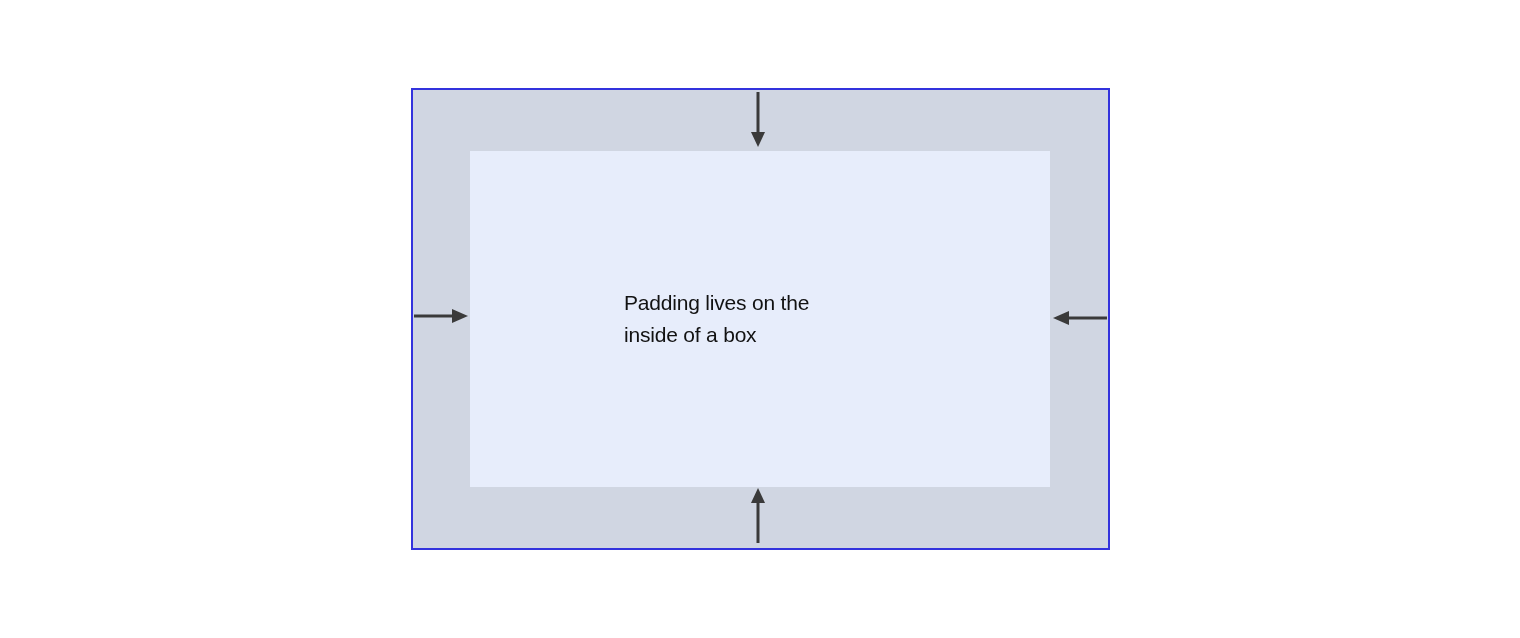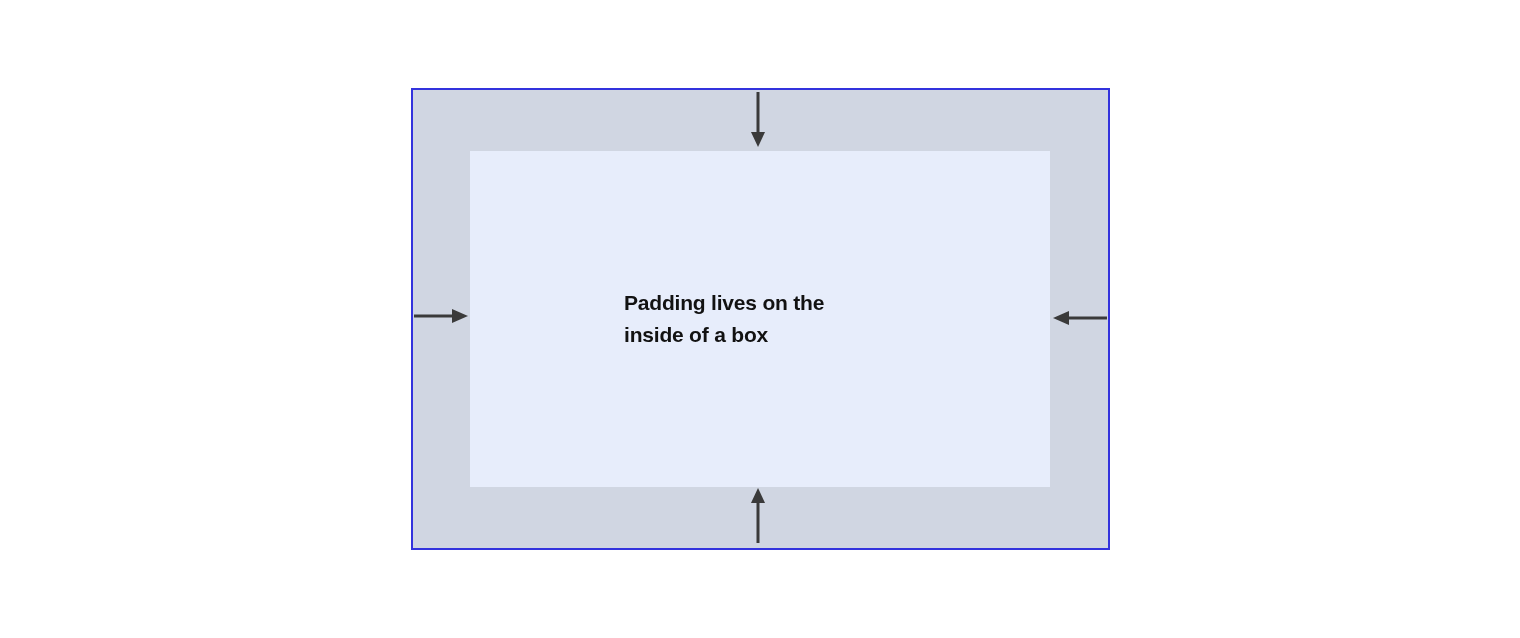--- a/index.html
+++ b/index.html
@@ -43,21 +43,21 @@
     background: #e7edfb;
     box-sizing: border-box;
     display: flex;
     align-items: center;
   }
 
   .content-label {
     margin-left: 154px;
     margin-right: 16px;
     font-size: 21px;
-    font-weight: bold;
+    font-weight: normal;
     color: #121212;
     line-height: 32px;
     letter-spacing: -0.2px;
     white-space: pre-line;
   }
 
   
   .arrow {
     position: absolute;
   }

